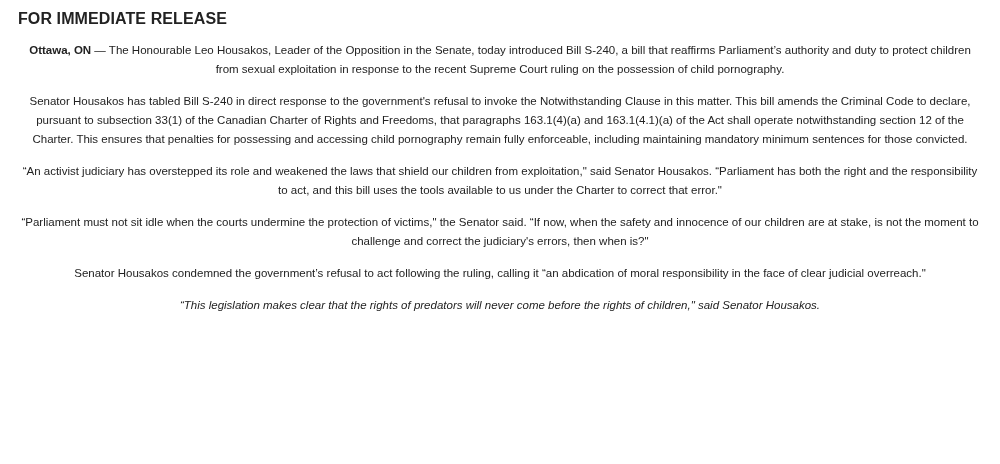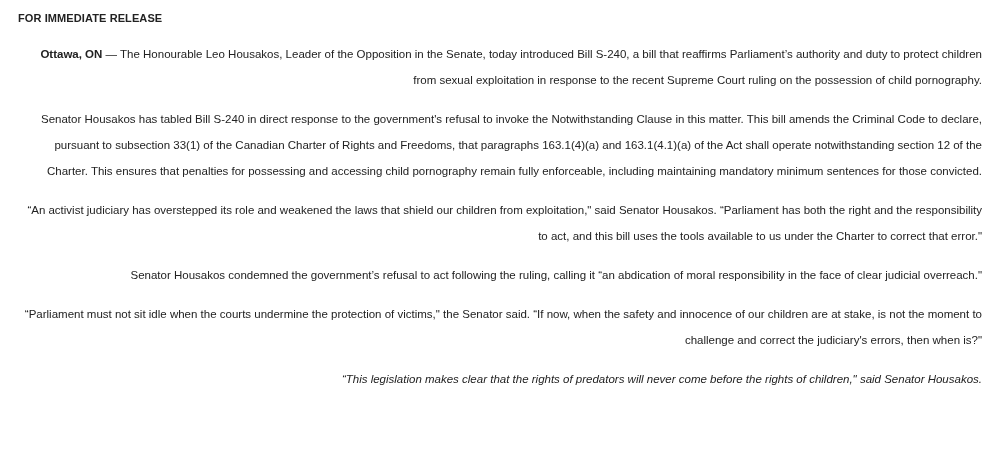--- a/index.html
+++ b/index.html
@@ -14,34 +14,34 @@
     font-family: "Liberation Sans", sans-serif;
     color: #222222;
     -webkit-font-smoothing: antialiased;
   }
   .release-doc {
     padding: 9px 18px 0 18px;
     width: 964px;
     box-sizing: content-box;
   }
   .heading {
-    font-size: 11px;
+    font-size: 16px;
     font-weight: bold;
     line-height: 19px;
     margin: 0 0 13px 0;
     letter-spacing: 0.1px;
     color: #222222;
   }
   .para {
     font-size: 11.5px;
     font-weight: normal;
-    line-height: 26px;
+    line-height: 19px;
     margin: 0 0 13px 0;
     color: #222222;
-    text-align: right;
+    text-align: center;
     max-width: 966px;
   }
   .para:last-child {
     margin-bottom: 0;
     font-style: italic;
   }
   .dateline {
     font-weight: bold;
   }
 </style>
@@ -54,20 +54,20 @@
 
 
 
   <p class="para"><span class="dateline">Ottawa, ON</span><span> — The Honourable Leo Housakos, Leader of the Opposition in the Senate, today introduced Bill S-240, a bill that reaffirms Parliament’s authority and duty to protect children from sexual exploitation in response to the recent Supreme Court ruling on the possession of child pornography.</span></p>
 
 
   <p class="para">Senator Housakos has tabled Bill S-240 in direct response to the government's refusal to invoke the Notwithstanding Clause in this matter. This bill amends the Criminal Code to declare, pursuant to subsection 33(1) of the Canadian Charter of Rights and Freedoms, that paragraphs 163.1(4)(a) and 163.1(4.1)(a) of the Act shall operate notwithstanding section 12 of the Charter. This ensures that penalties for possessing and accessing child pornography remain fully enforceable, including maintaining mandatory minimum sentences for those convicted.</p>
 
   <p class="para">“An activist judiciary has overstepped its role and weakened the laws that shield our children from exploitation," said Senator Housakos. “Parliament has both the right and the responsibility to act, and this bill uses the tools available to us under the Charter to correct that error."</p>
 
+  <p class="para">“Parliament must not sit idle when the courts undermine the protection of victims," the Senator said. “If now, when the safety and innocence of our children are at stake, is not the moment to challenge and correct the judiciary's errors, then when is?"</p>
+
   <p class="para">Senator Housakos condemned the government’s refusal to act following the ruling, calling it “an abdication of moral responsibility in the face of clear judicial overreach."</p>
-
-  <p class="para">“Parliament must not sit idle when the courts undermine the protection of victims," the Senator said. “If now, when the safety and innocence of our children are at stake, is not the moment to challenge and correct the judiciary's errors, then when is?"</p>
 
 
   <p class="para">“This legislation makes clear that the rights of predators will never come before the rights of children," said Senator Housakos.</p>
 
 </div>
 
 </body></html>

